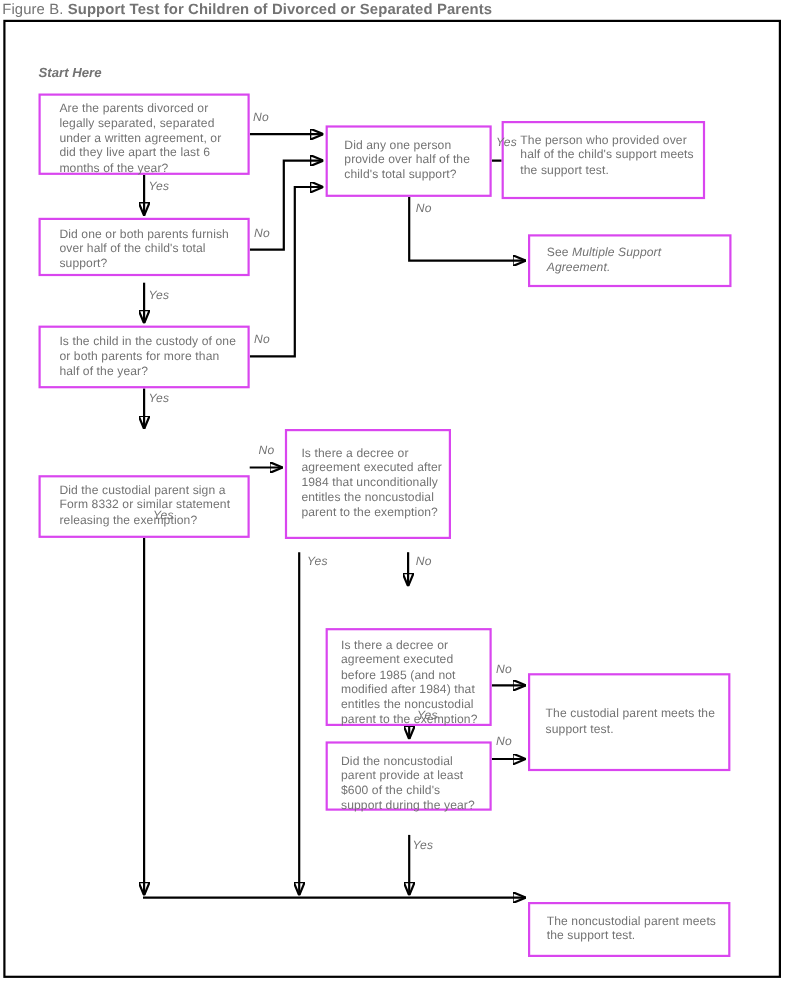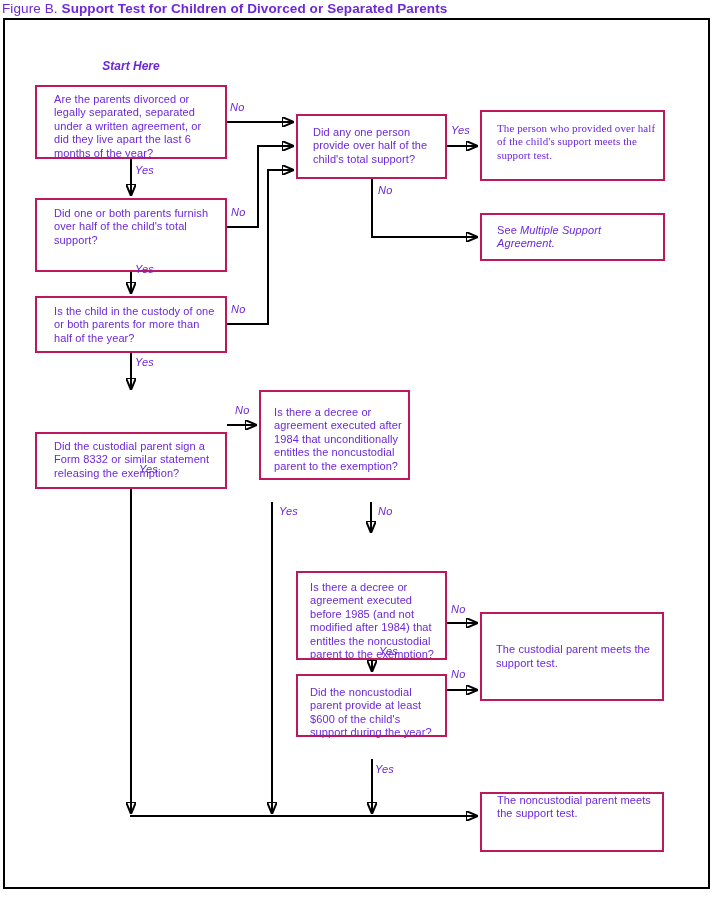--- a/index.html
+++ b/index.html
@@ -2,21 +2,21 @@
 <html><head>
 <meta charset="utf-8">
 <style>
   html, body { margin: 0; padding: 0; background: #ffffff; }
   .stage {
     position: relative;
     width: 721px;
     height: 900px;
     background: #ffffff;
     font-family: "Liberation Sans", "DejaVu Sans", sans-serif;
-    color: #6d28d9;
+    color: #737373;
     overflow: hidden;
   }
   .fig-title {
     position: absolute;
     left: 2px; top: 1px;
     font-size: 13.5px;
     white-space: nowrap;
     letter-spacing: 0.1px;
   }
   .fig-title .bold { font-weight: bold; }
@@ -24,47 +24,46 @@
     position: absolute;
     left: 3px; top: 18px;
     width: 707px; height: 871px;
     border: 2px solid #000000;
     box-sizing: border-box;
   }
   .start-here {
     position: absolute;
     left: 35px; top: 59px;
     width: 192px;
-    text-align: center;
     font-size: 12px;
     font-weight: bold;
     font-style: italic;
   }
   .node {
     position: absolute;
-    border: 2px solid #be185d;
+    border: 2px solid #d946ef;
     background: #ffffff;
     box-sizing: border-box;
     font-size: 11px;
     line-height: 13.4px;
     letter-spacing: 0.1px;
   }
   .node .pad { display: block; }
   .q1 { left: 35px;  top: 85px;  width: 192px; height: 74px;  padding: 6px 6px 4px 17px; }
-  .q2 { left: 35px;  top: 198px; width: 192px; height: 74px;  padding: 7px 6px 4px 17px; }
+  .q2 { left: 35px;  top: 198px; width: 192px; height: 53px;  padding: 7px 6px 4px 17px; }
   .q3 { left: 35px;  top: 296px; width: 192px; height: 57px;  padding: 7px 6px 4px 17px; }
   .q4 { left: 35px;  top: 392px; width: 192px; height: 57px;  padding: 6px 6px 4px 17px; margin-top: 40px; }
   .q5 { left: 296px; top: 114px; width: 151px; height: 65px;  padding: 10px 6px 4px 15px; }
-  .q6 { left: 259px; top: 390px; width: 151px; height: 90px; padding: 14px 6px 4px 13px; }
+  .q6 { left: 259px; top: 390px; width: 151px; height: 100px; padding: 14px 6px 4px 13px; }
   .q7 { left: 296px; top: 535px; width: 151px; height: 89px; padding: 8px 6px 4px 12px; margin-top: 36px; }
   .q8 { left: 296px; top: 674px; width: 151px; height: 63px;  padding: 10px 6px 4px 12px; }
-  .r1 { left: 480px; top: 110px; width: 185px; height: 71px;  padding: 10px 6px 4px 15px; font-family: Liberation Serif, serif; }
+  .r1 { left: 456px; top: 110px; width: 185px; height: 71px;  padding: 10px 6px 4px 15px; }
   .r2 { left: 480px; top: 213px; width: 185px; height: 48px;  padding: 9px 6px 4px 15px; }
   .r3 { left: 480px; top: 612px; width: 184px; height: 89px;  padding: 0 6px 0 14px; display: flex; align-items: center; }
-  .r4 { left: 480px; top: 792px; width: 184px; height: 60px;  padding: 0 6px 0 15px; display: flex; }
+  .r4 { left: 480px; top: 820px; width: 184px; height: 50px;  padding: 0 6px 0 15px; display: flex; align-items: center; }
   .edge-label {
     position: absolute;
     font-size: 11px;
     font-style: italic;
     letter-spacing: 0.2px;
     white-space: nowrap;
   }
   .lines { position: absolute; left: 0; top: 0; width: 721px; height: 900px; }
   .lines path { stroke: #000000; stroke-width: 2; fill: none; }
   .italic { font-style: italic; }

